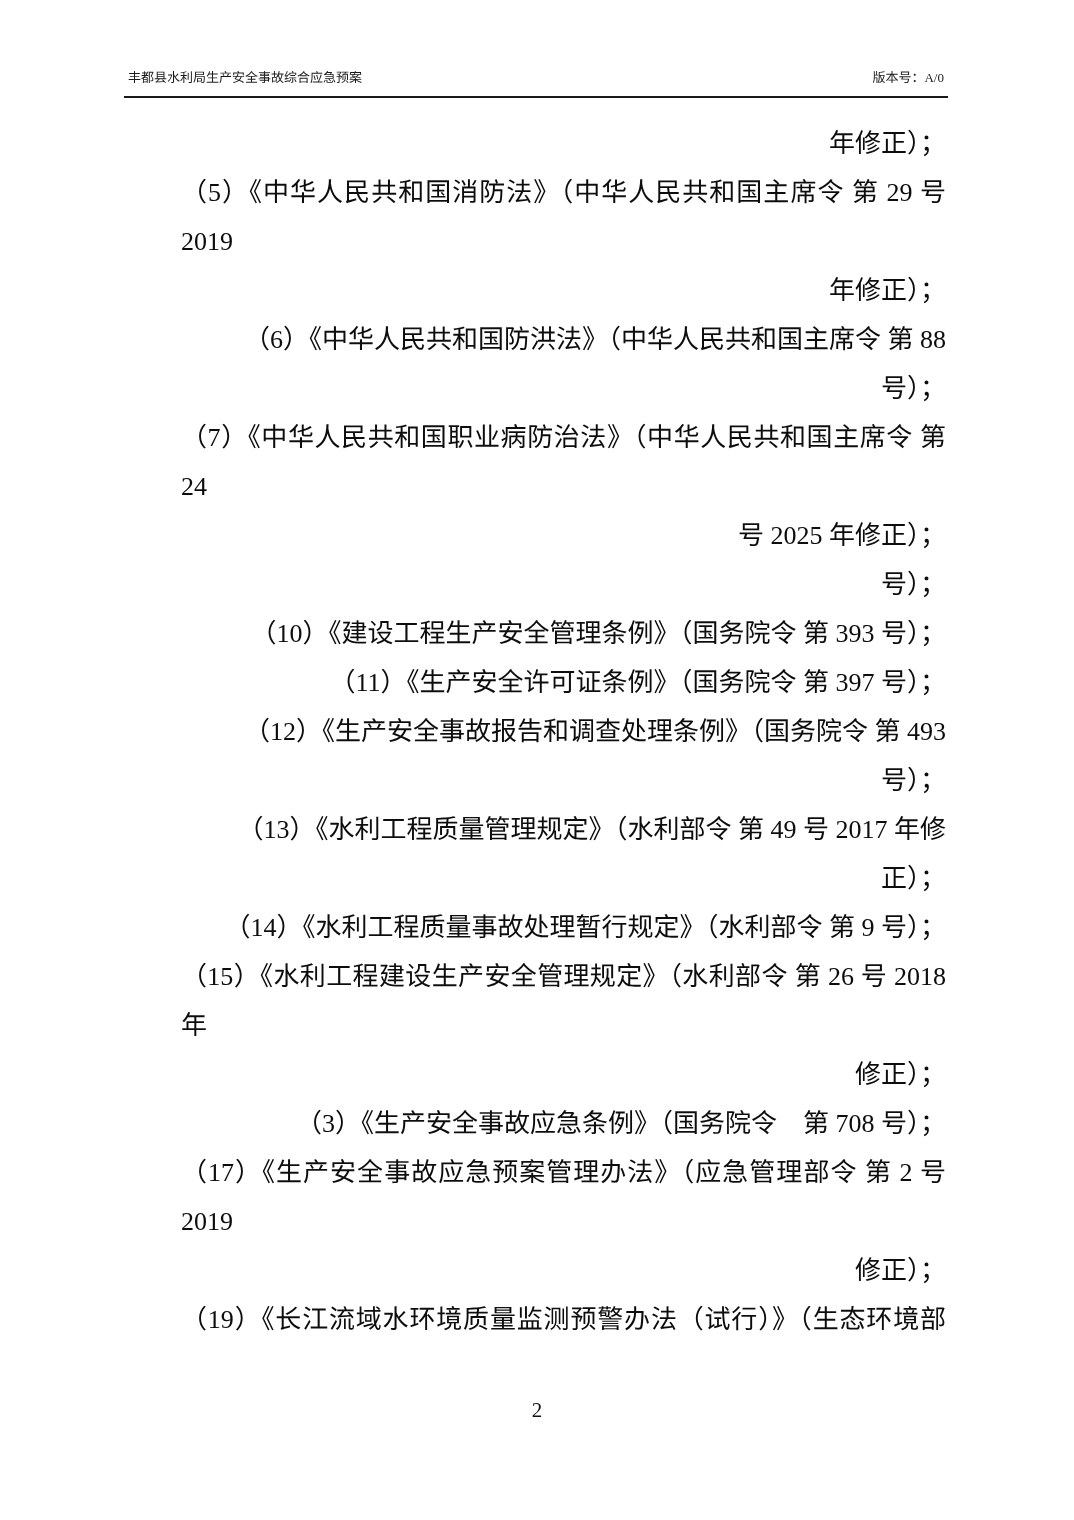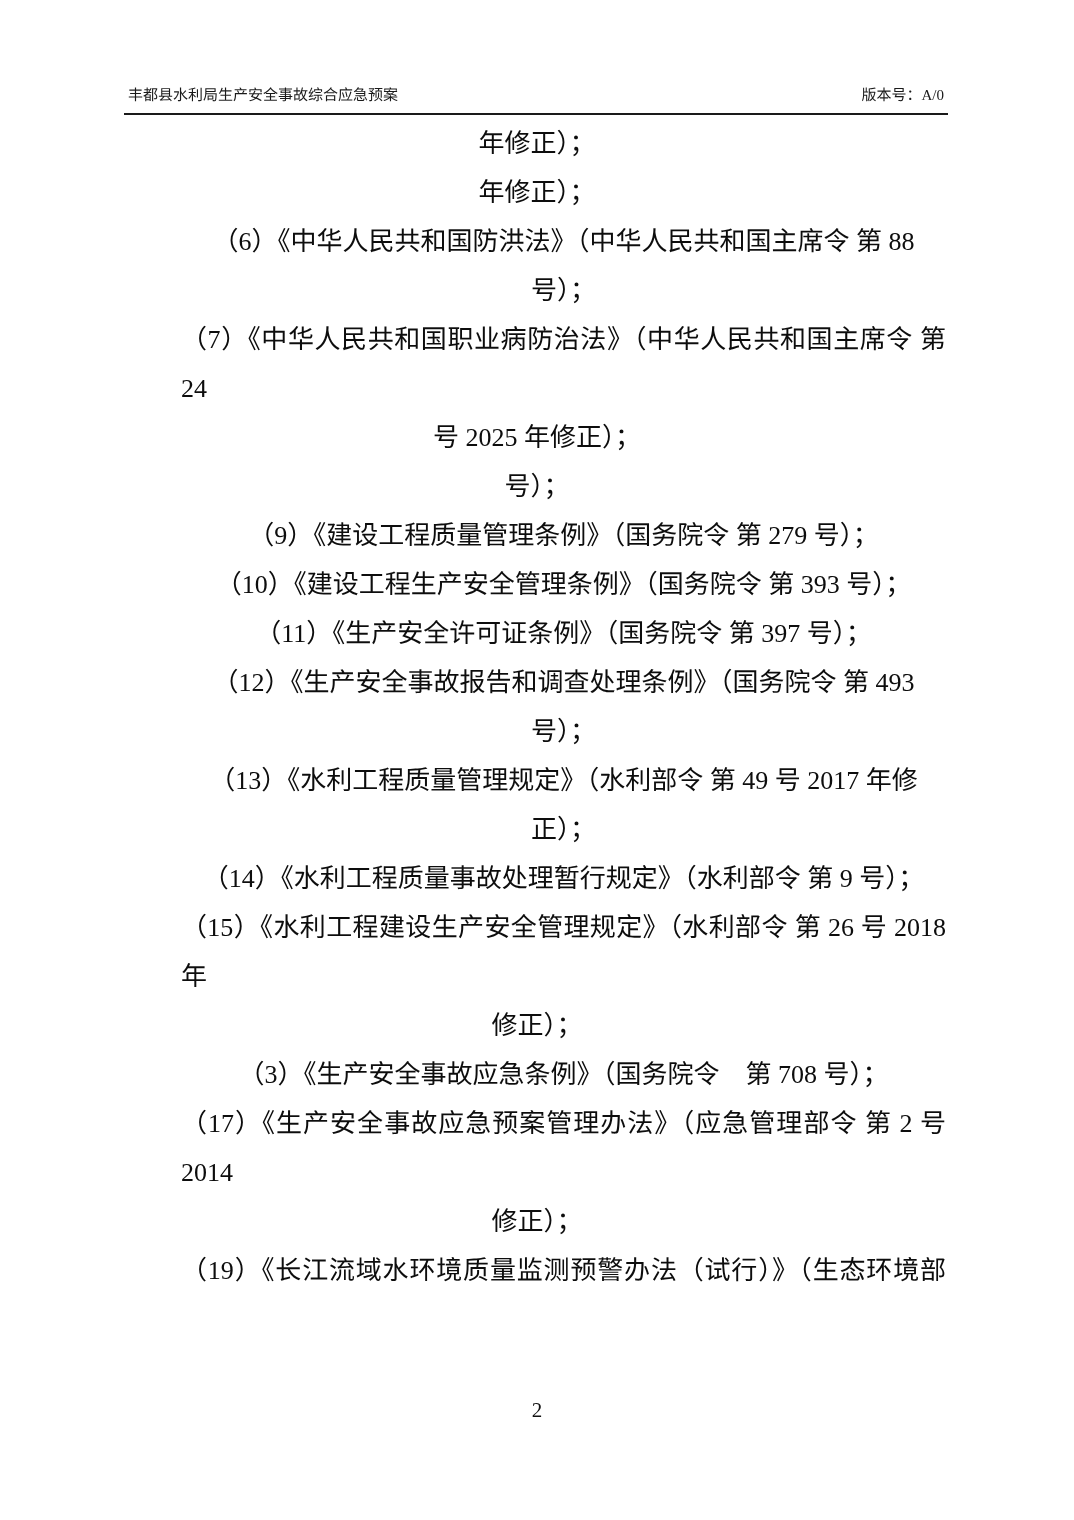--- a/index.html
+++ b/index.html
@@ -21,38 +21,37 @@
   .doc-header {
     position: absolute;
     top: 66px;
     left: 124px;
     width: 824px;
     display: flex;
     justify-content: space-between;
     align-items: flex-end;
     border-bottom: 2px solid #1a1a1a;
     padding: 0 4px 6px 4px;
-    font-size: 15px;
+    font-size: 13px;
     line-height: 24px;
     color: #1a1a1a;
-    margin-top: 17px;
   }
   
   .doc-body {
     position: absolute;
     top: 119px;
     left: 128px;
     width: 818px;
     font-size: 26px;
     line-height: 49px;
     color: #0d0d0d;
   }
   .doc-body .line {
     white-space: pre-wrap;
-    text-align: center;
+    text-align: right;
   }
   .doc-body .line.indent {
     padding-left: 53px;
   }
   .doc-body .line.fill {
     text-align: justify;
     text-align-last: justify;
   }
   
   .doc-footer {
@@ -71,35 +70,35 @@
 <div class="page">
 
   <div class="doc-header">
     <span>丰都县水利局生产安全事故综合应急预案</span>
     <span>版本号：A/0</span>
   </div>
 
   <div class="doc-body">
 
   <div class="line">年修正）；</div>
+      <div class="line indent fill">（5）《中华人民共和国消防法》（中华人民共和国主席令 第 29 号 2019</div>
       <div class="line">年修正）；</div>
       <div class="line indent">（6）《中华人民共和国防洪法》（中华人民共和国主席令 第 88 号）；</div>
       <div class="line indent fill">（7）《中华人民共和国职业病防治法》（中华人民共和国主席令 第 24</div>
       <div class="line">号 2025 年修正）；</div>
       <div class="line">号）；</div>
-      <div class="line indent">（9）《建设工程质量管理条例》（国务院令 第 279 号）；</div>
       <div class="line indent">（10）《建设工程生产安全管理条例》（国务院令 第 393 号）；</div>
       <div class="line indent">（11）《生产安全许可证条例》（国务院令 第 397 号）；</div>
       <div class="line indent">（12）《生产安全事故报告和调查处理条例》（国务院令 第 493 号）；</div>
       <div class="line indent">（13）《水利工程质量管理规定》（水利部令 第 49 号 2017 年修正）；</div>
       <div class="line indent">（14）《水利工程质量事故处理暂行规定》（水利部令 第 9 号）；</div>
       <div class="line indent fill">（15）《水利工程建设生产安全管理规定》（水利部令 第 26 号 2018 年</div>
       <div class="line">修正）；</div>
       <div class="line indent">（3）《生产安全事故应急条例》（国务院令　第 708 号）；</div>
-      <div class="line indent fill">（17）《生产安全事故应急预案管理办法》（应急管理部令 第 2 号 2014</div>
+      <div class="line indent fill">（17）《生产安全事故应急预案管理办法》（应急管理部令 第 2 号 2019</div>
       <div class="line">修正）；</div>
       <div class="line indent fill">（19）《长江流域水环境质量监测预警办法（试行）》（生态环境部</div>
     </div>
 
   <div class="doc-footer">
     <span>2</span>
   </div>
 
 </div>
 

